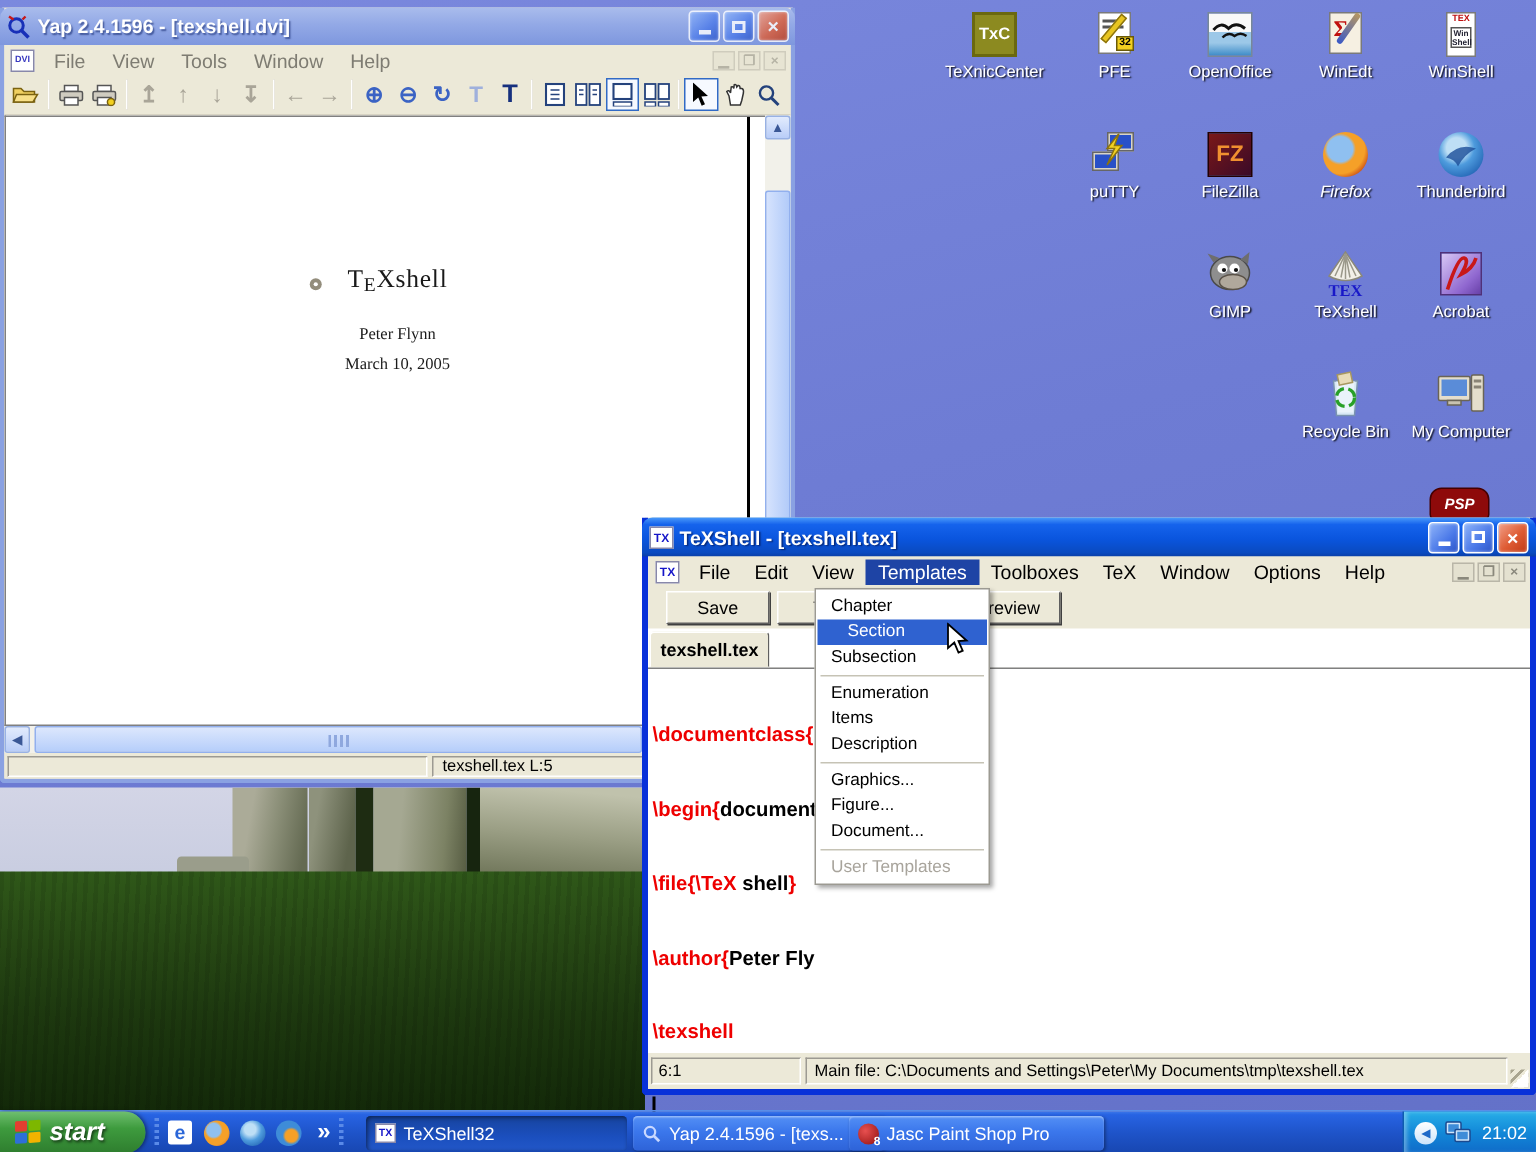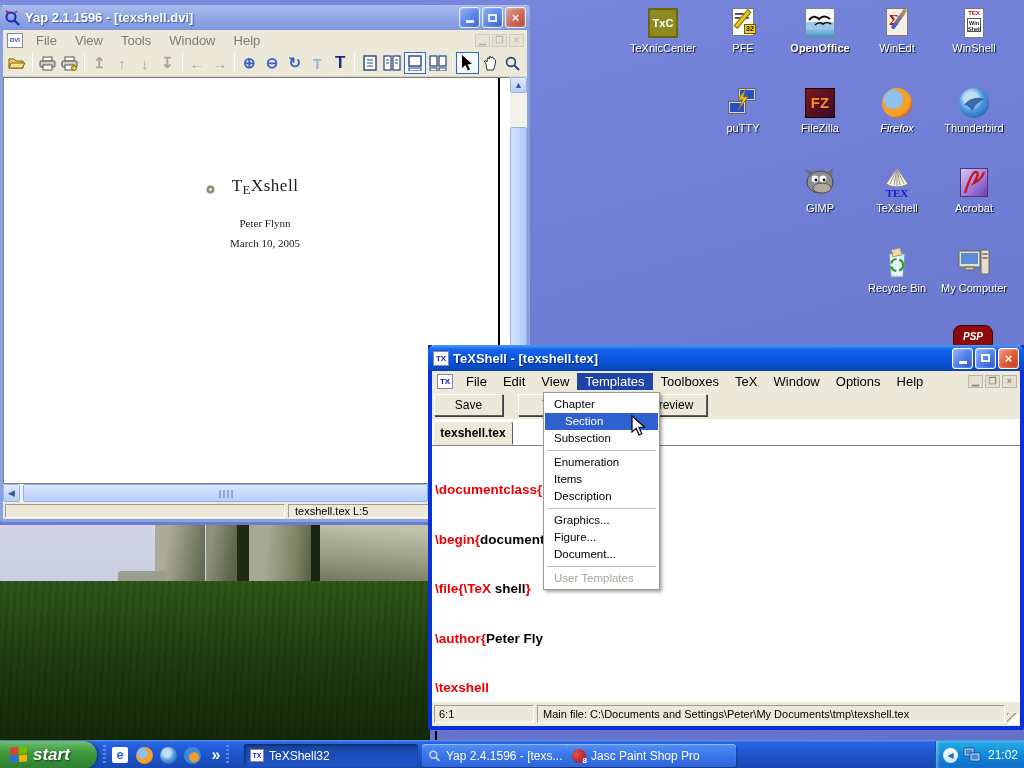--- a/index.html
+++ b/index.html
@@ -203,21 +203,21 @@
 <div class="dicon" style="left:704px;top:6px;">
   <div class="art">
     <div class="page"></div>
     <div class="sq" style="left:9px;top:7px;width:14px;height:2px;background:#555;"></div>
     <div class="sq" style="left:9px;top:11px;width:14px;height:2px;background:#555;"></div>
     <div class="sq" style="left:14px;top:2px;width:5px;height:22px;background:#E8C520;border:1px solid #8A7210;transform:rotate(40deg);"></div>
     <div class="sq" style="left:18px;top:18px;width:12px;height:10px;background:#F2D020;border:1px solid #6A5A08;color:#000;font-size:7px;font-weight:bold;line-height:8px;text-align:center;">32</div>
   </div>
   <div class="dlabel">PFE</div>
 </div>
-<div class="dicon" style="left:781px;top:6px;font-weight:bold;">
+<div class="dicon" style="left:781px;top:6px;">
   <div class="art">
     <div class="sq" style="left:2px;top:2px;width:30px;height:30px;background:linear-gradient(180deg,#F8F8F8 0 45%,#9CC8E8 45% 70%,#3E8CC8 100%);border:1px solid #789;"></div>
     <svg class="sq" style="left:4px;top:6px;" width="26" height="16" viewBox="0 0 26 16">
       <path d="M2 8 Q7 2 12 7 Q17 2 23 7" stroke="#111" stroke-width="2" fill="none"></path>
       <path d="M8 13 Q12 9 16 12 Q20 9 24 12" stroke="#111" stroke-width="1.6" fill="none"></path>
     </svg>
   </div>
   <div class="dlabel">OpenOffice</div>
 </div>
 <div class="dicon" style="left:858px;top:6px;">
@@ -337,21 +337,21 @@
   </div>
 </div>
 
 <div id="yap">
   <div class="tbar">
     <svg width="17" height="16" viewBox="0 0 17 16">
       <circle cx="7" cy="7" r="4.5" fill="none" stroke="#1830B8" stroke-width="2"></circle>
       <line x1="10" y1="10" x2="15" y2="15" stroke="#1830B8" stroke-width="2.4"></line>
       <path d="M2 1 L5 3 M13 1 L11 3" stroke="#C81818" stroke-width="1.6"></path>
     </svg>
-    <span class="ttl">Yap 2.1.1596 - [texshell.dvi]</span>
+    <span class="ttl">Yap 2.4.1596 - [texshell.dvi]</span>
     <span class="btns">
       <span class="titlebtn inactive">
           <span class="minglyph"></span>
         </span>
       <span class="titlebtn inactive">
           <span class="maxglyph"></span>
         </span>
       <span class="titlebtn close inactive xglyph">×</span>
     </span>
   </div>
@@ -509,21 +509,21 @@
     <span class="mi">Window</span>
     <span class="mi">Options</span>
     <span class="mi">Help</span>
     <span class="mdibtns">
       <span class="mdib">▁</span>
       <span class="mdib">❐</span>
       <span class="mdib">×</span>
     </span>
   </div>
   <div class="tools">
-    <button class="shellbtn raised" style="left:2px;width:69px;">Save</button>
+    <button class="shellbtn raised" style="left:12px;width:69px;">Save</button>
     <button class="shellbtn raised" style="left:86px;width:69px;">TeX</button>
     <button class="shellbtn raised" style="left:205px;width:70px;">Preview</button>
   </div>
   <div class="tabrow">
     <span class="tab">texshell.tex</span>
   </div>
   <div class="editor">
     <div><span class="tok-r">\documentclass{</span></div>
     <div><span class="tok-r">\begin{</span><span class="tok-k">document</span><span class="tok-r">}</span></div>
     <div><span class="tok-r">\file{</span><span class="tok-r">\TeX</span><span class="tok-k"> shell</span><span class="tok-r">}</span></div>

